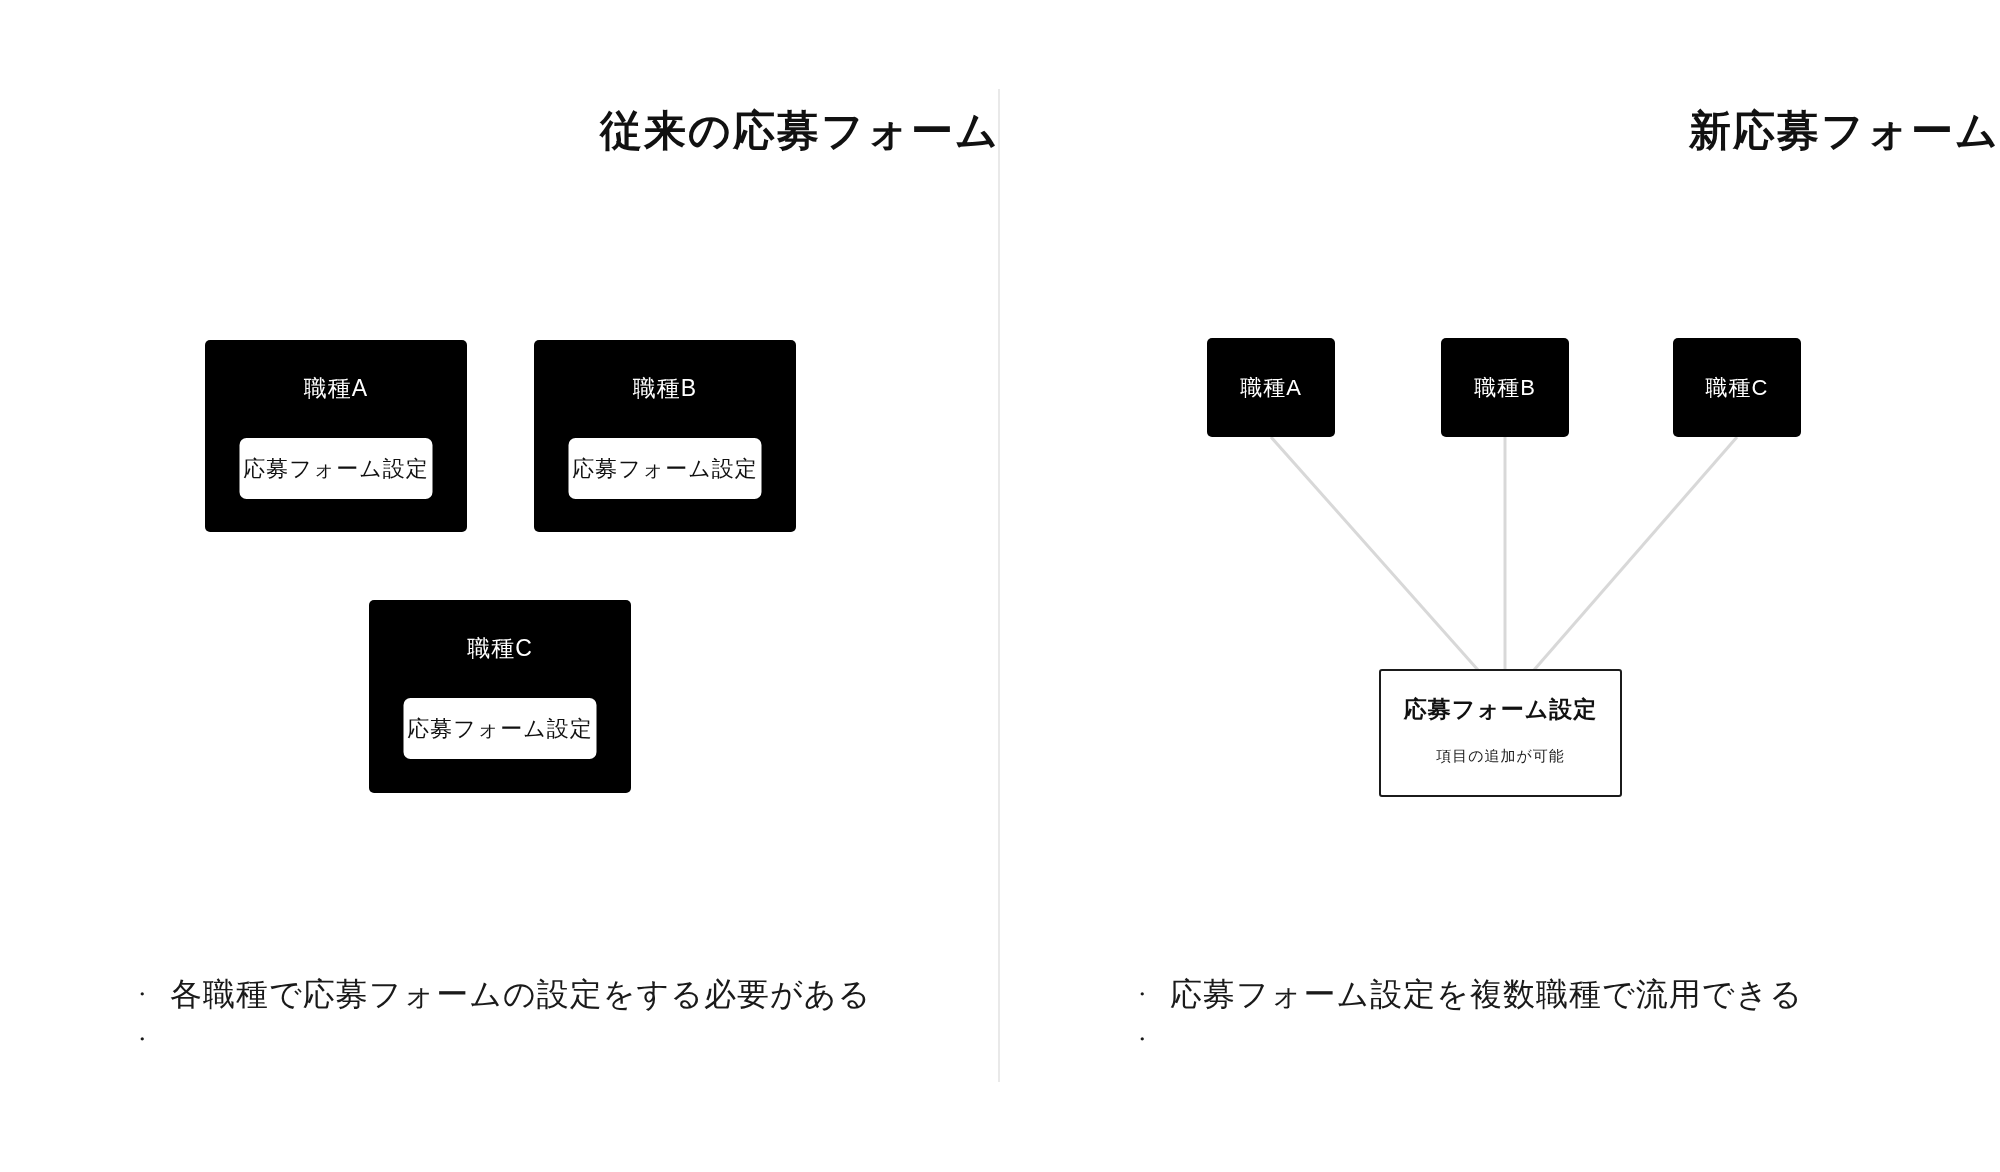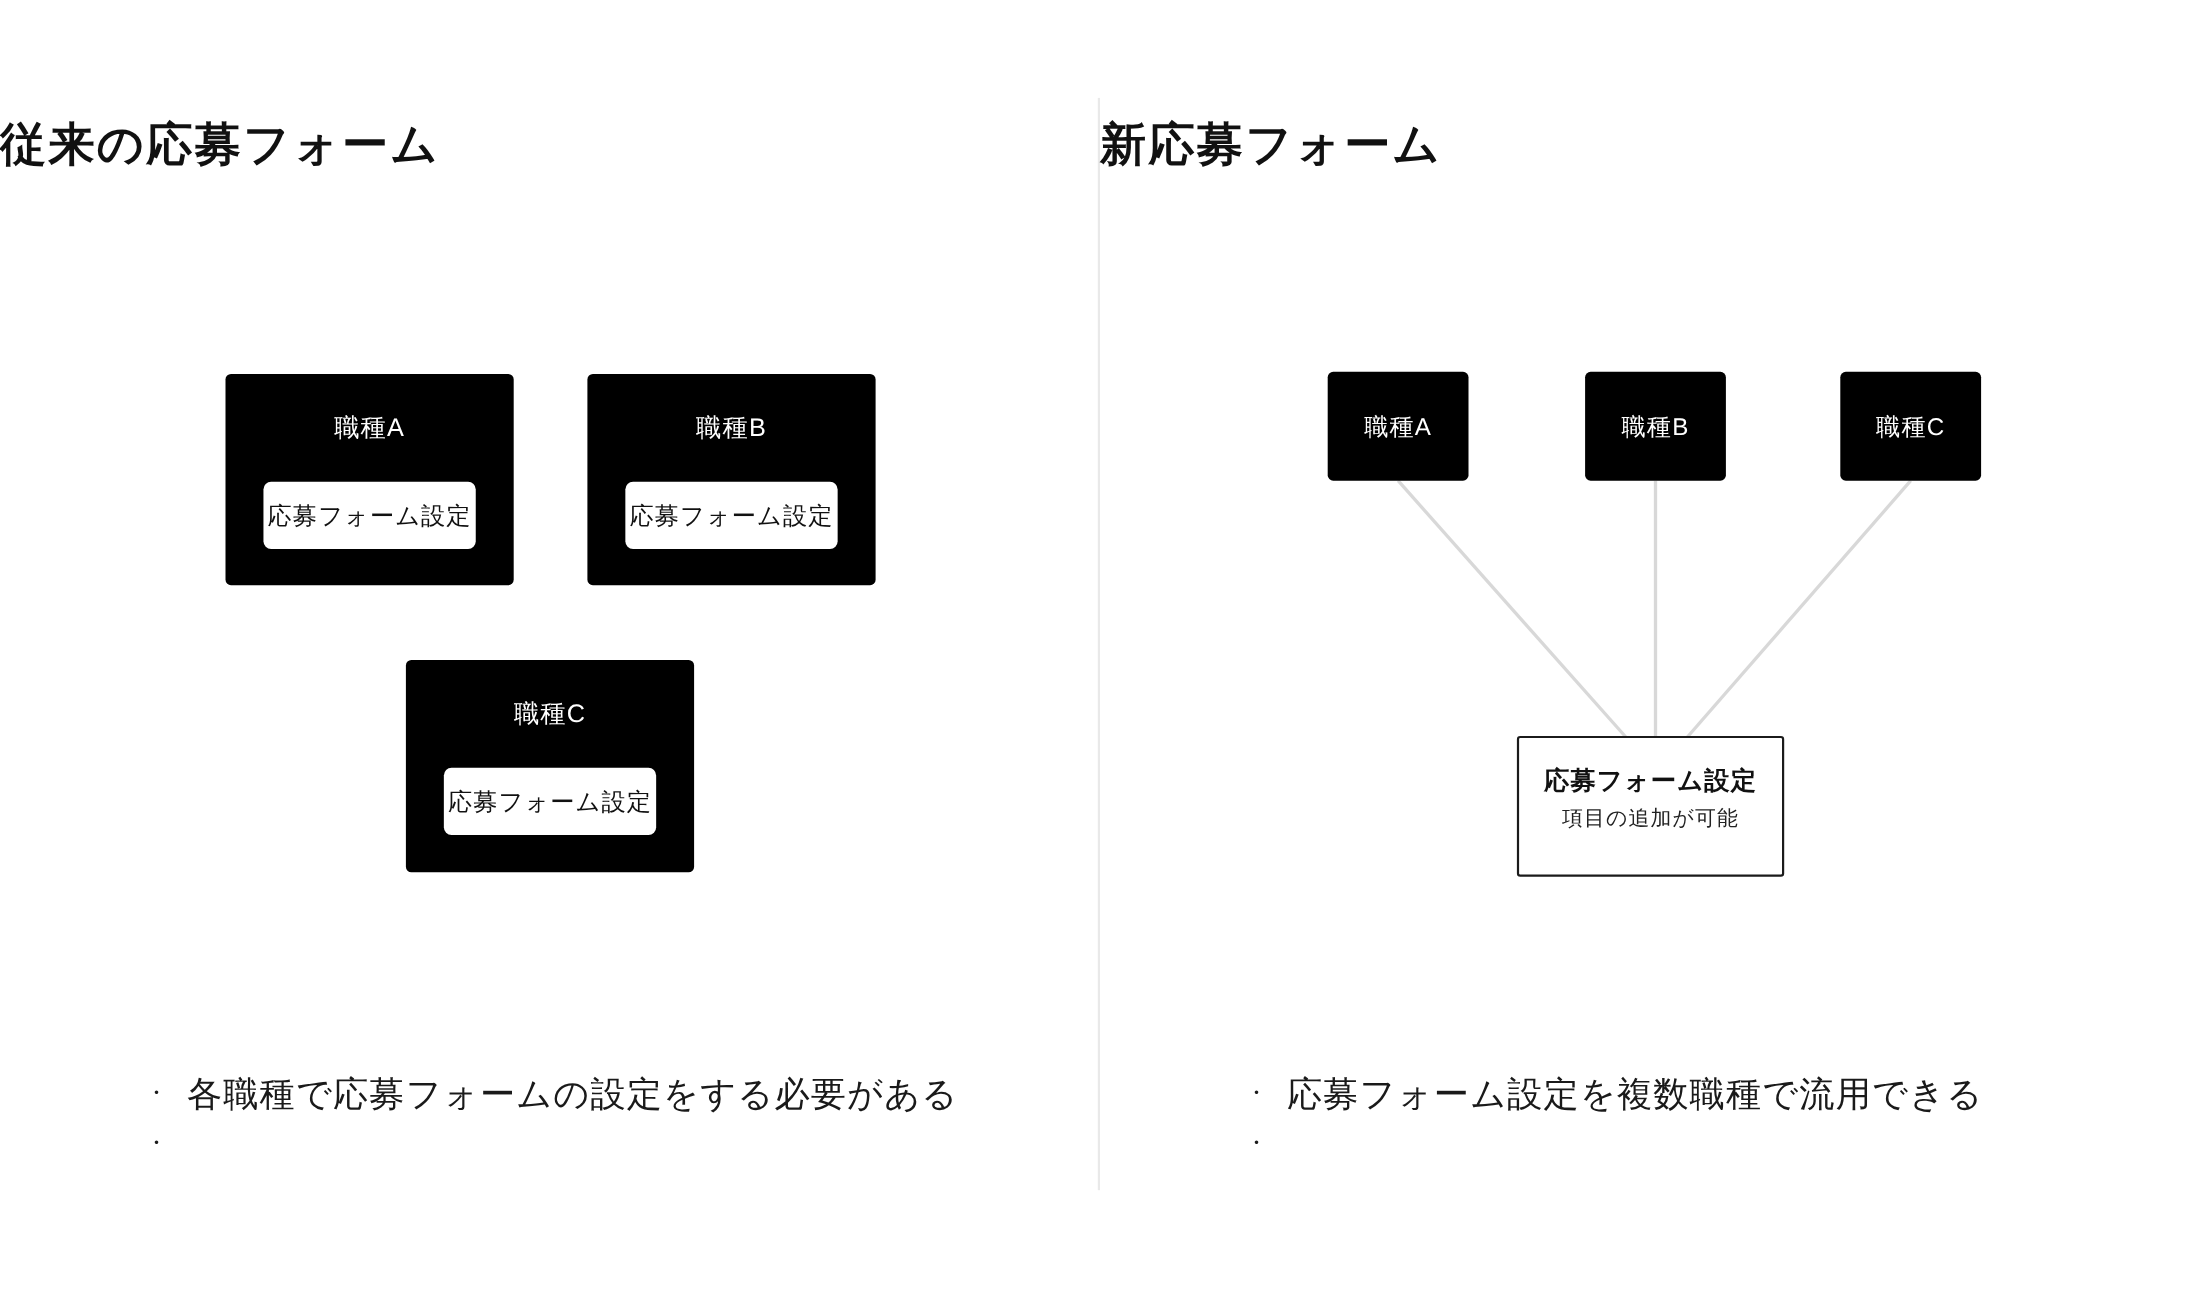--- a/index.html
+++ b/index.html
@@ -7,21 +7,21 @@
   body {
     width: 2000px; height: 1172px;
     position: relative;
     font-family: "Liberation Sans", "DejaVu Sans", sans-serif;
     color: #1a1a1a;
     overflow: hidden;
   }
 
   .panel-title {
     position: absolute; top: 103px; width: 1000px;
-    text-align: left;
+    text-align: right;
     font-size: 42px; font-weight: 700; letter-spacing: 2px;
     color: #111111;
   }
   .panel-title.left  { left: 0; }
   .panel-title.right { left: 1000px; }
 
   .divider {
     position: absolute; left: 998px; top: 89px;
     width: 2px; height: 993px;
     background: #e9e9e9;
@@ -87,22 +87,22 @@
     border-radius: 3px;
     text-align: center;
   }
   .shared-setting-box .st-title {
     margin-top: 23px;
     font-size: 23px; font-weight: 700;
     color: #111111;
     letter-spacing: 1px;
   }
   .shared-setting-box .st-subtitle {
-    margin-top: 6px;
-    font-size: 19px;
+    margin-top: 22px;
+    font-size: 15px;
     color: #222222;
     letter-spacing: 1px;
   }
 
   
   .notes {
     position: absolute; top: 972px;
     font-size: 32px; line-height: 45px;
     color: #1a1a1a;
     letter-spacing: 1px;

